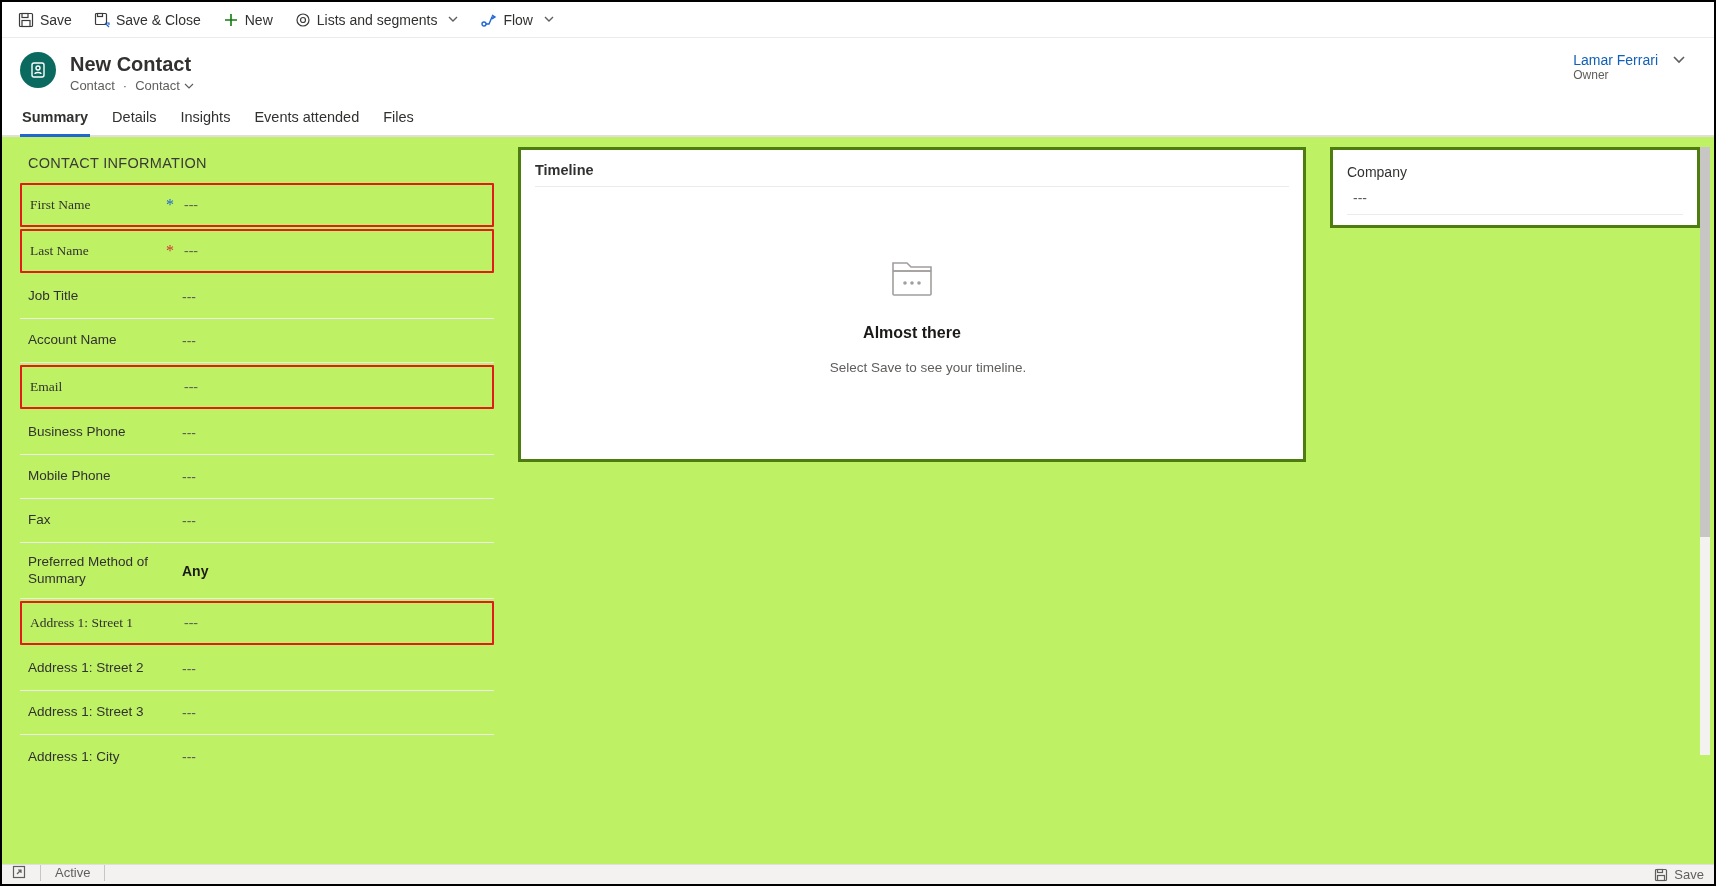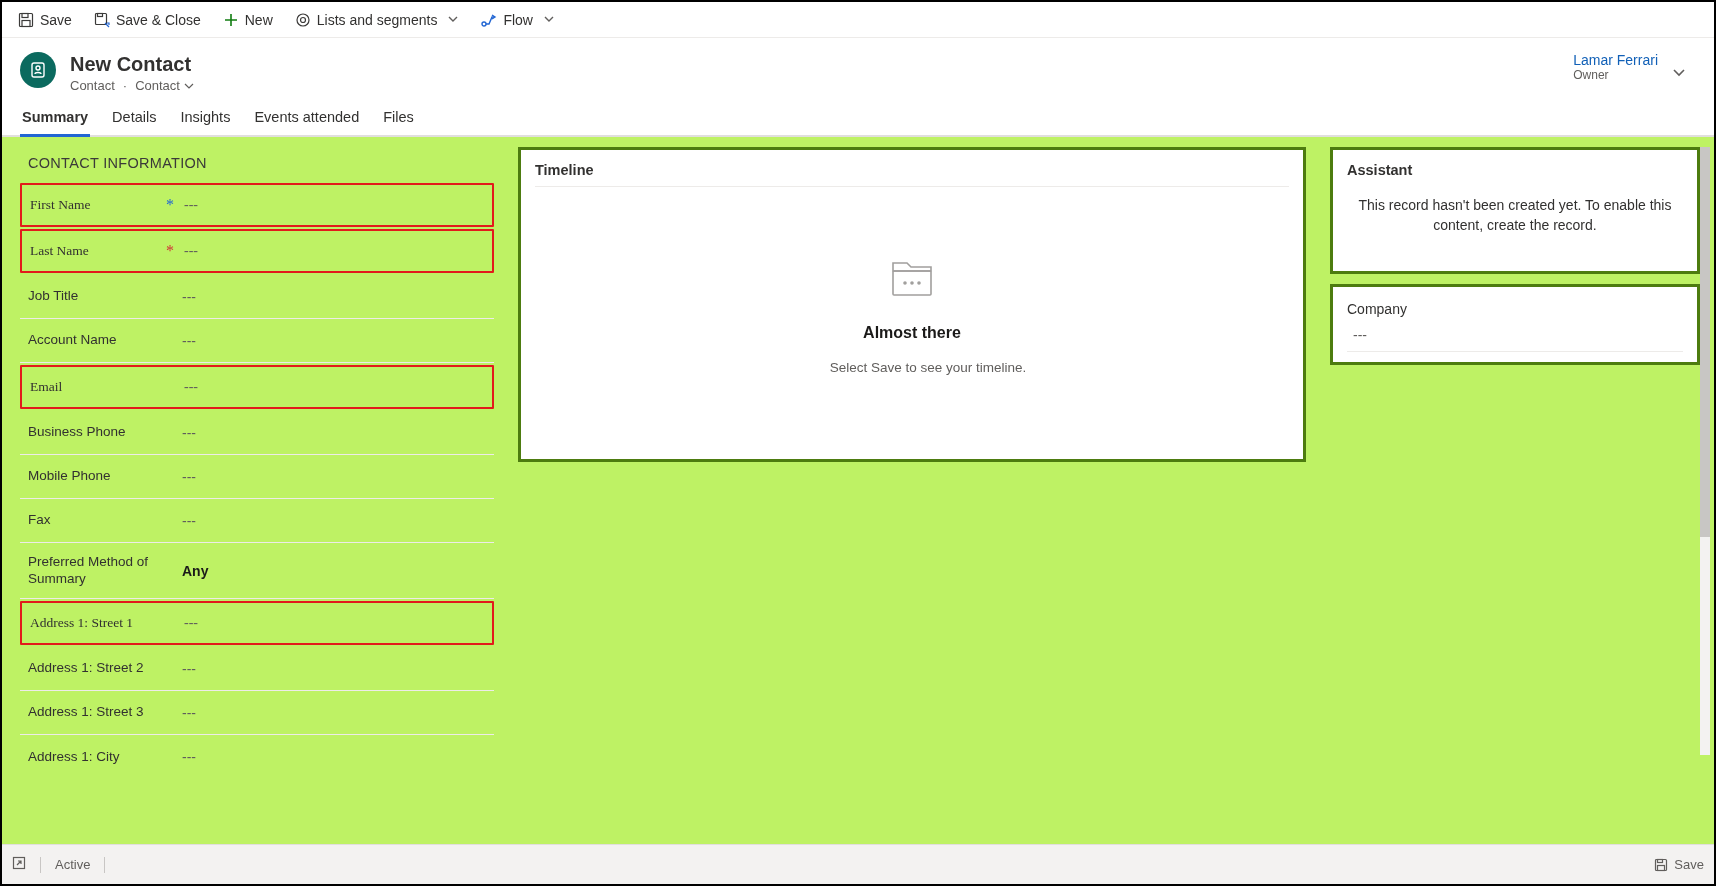--- a/index.html
+++ b/index.html
@@ -12,21 +12,21 @@
   .cmd-icon { width: 16px; height: 16px; display: inline-flex; align-items: center; justify-content: center; }
   .chev { margin-left: 4px; color: #605e5c; }
 
   
   .header { display: flex; align-items: flex-start; padding: 14px 18px 6px 18px; }
   .avatar { width: 36px; height: 36px; border-radius: 50%; background: #0b6a5f; display: flex; align-items: center; justify-content: center; color: #fff; flex-shrink: 0; }
   .htext { margin-left: 14px; flex: 1; }
   .htitle { font-size: 20px; font-weight: 700; line-height: 24px; }
   .hsub { font-size: 13px; color: #605e5c; margin-top: 2px; display: flex; align-items: center; gap: 8px; }
   .hsub .dot { color: #605e5c; }
-  .owner { margin-left: auto; text-align: left; padding-right: 10px; display: flex; align-items: flex-end; gap: 14px; }
+  .owner { margin-left: auto; text-align: left; padding-right: 10px; display: flex; align-items: flex-start; gap: 14px; }
   .owner-link { color: #1160b7; font-size: 14px; cursor: pointer; }
   .owner-label { font-size: 12px; color: #605e5c; }
 
   
   .tabs { display: flex; gap: 20px; padding: 0 18px; border-bottom: 2px solid #e1dfdd; height: 38px; align-items: flex-end; }
   .tab { padding: 0 2px 10px 2px; font-size: 14.5px; color: #323130; cursor: pointer; position: relative; }
   .tab.active { font-weight: 600; }
   .tab.active::after { content: ""; position: absolute; left: 0; right: 0; bottom: -2px; height: 3px; background: #2266d3; }
 
   
@@ -55,21 +55,21 @@
   .folder-icon { color: #a19f9d; }
   .tl-heading { font-size: 16px; font-weight: 600; color: #1b1a19; }
   .tl-sub { font-size: 13.5px; color: #605e5c; margin-left: 32px; }
 
   .assistant-body { padding: 18px 6px 24px 6px; text-align: center; font-size: 14px; color: #323130; line-height: 1.4; }
   .company-field { padding: 14px 14px 10px 14px; }
   .company-label { font-size: 14px; color: #323130; margin-bottom: 10px; display: block; }
   .company-val { font-size: 14px; color: #605e5c; border-bottom: 1px solid #edebe9; padding: 0 6px 8px 6px; }
 
   
-  .statusbar { height: 40px; background: #f3f2f1; border-top: 1px solid #e1dfdd; display: flex; align-items: center; padding: 0 10px; font-size: 13px; color: #605e5c; }
+  .statusbar { height: 20px; background: #f3f2f1; border-top: 1px solid #e1dfdd; display: flex; padding: 0 10px; font-size: 13px; color: #605e5c; }
   .statusbar .divider { width: 1px; height: 16px; background: #c8c6c4; margin: 0 14px; }
   .statusbar .sb-save { margin-left: auto; display: flex; align-items: center; gap: 6px; cursor: pointer; }
 </style>
 </head>
 <body>
 
 <div class="cmdbar">
   <button class="cmdbtn">
     <span class="cmd-icon">
       <svg width="16" height="16" viewBox="0 0 16 16" fill="none" stroke="#3b3a39" stroke-width="1.2">
@@ -264,24 +264,20 @@
               <circle cx="34" cy="28" r="1" fill="#a19f9d"></circle>
           </svg>
         </div>
         <div class="tl-heading">Almost there</div>
         <div class="tl-sub">Select Save to see your timeline.</div>
       </div>
     </div>
   </div>
 
   <div class="pane-right">
-    <div class="card">
-      <div style="font-size:14.5px;font-weight:600;">Assistant</div>
-      <div class="assistant-body">This record hasn't been created yet. To enable this content, create the record.</div>
-    </div>
     <div class="card" style="padding:0;">
       <div class="company-field">
         <span class="company-label">Company</span>
         <div class="company-val">---</div>
       </div>
     </div>
     <div class="scrollbar-fake">
         <div class="scrollbar-thumb"></div>
       </div>
   </div>

